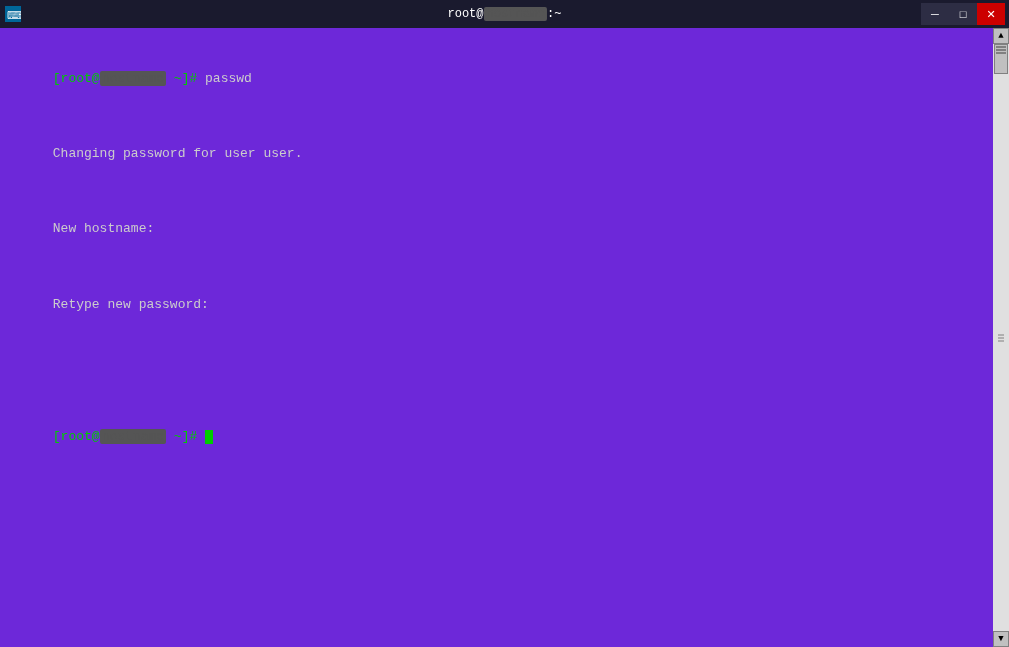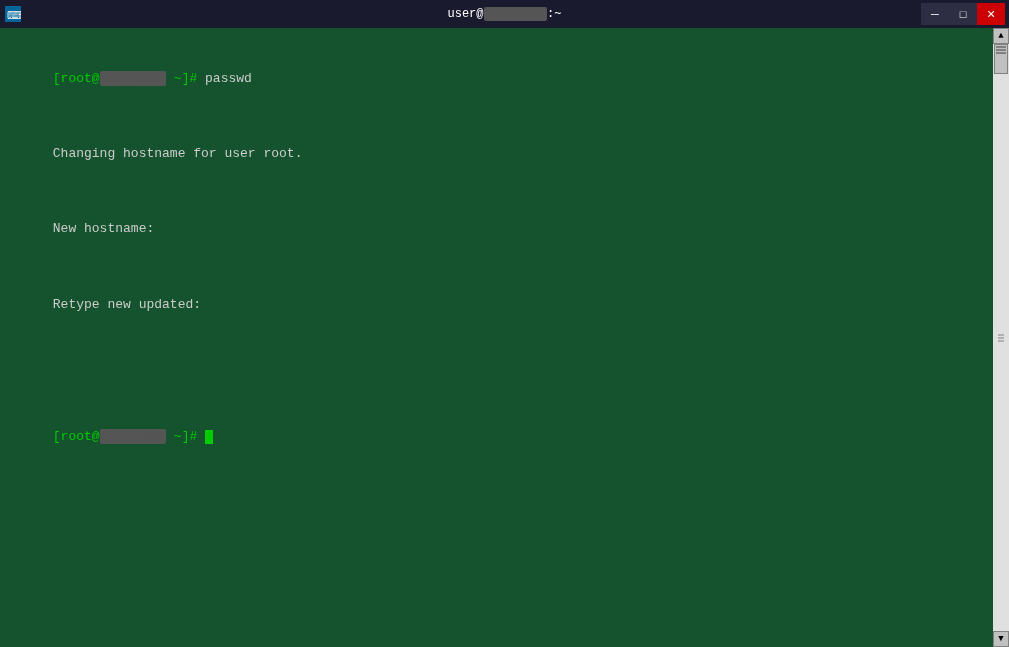--- a/index.html
+++ b/index.html
@@ -65,21 +65,21 @@
 
     
     .terminal-wrapper {
       display: flex;
       width: 100%;
       height: calc(647px - 28px);
     }
 
     .terminal-body {
       flex: 1;
-      background: #14532d;
+      background: #6d28d9;
       padding: 4px 6px;
       overflow: hidden;
       position: relative;
     }
 
     .terminal-text {
       color: #cccccc;
       font-size: 13px;
       line-height: 1.45;
       white-space: pre;
@@ -154,43 +154,43 @@
 <div class="title-bar">
   <div class="title-bar-left">
     <div class="terminal-icon">
       <svg width="16" height="16" viewBox="0 0 16 16">
         <rect width="16" height="16" fill="#006699"></rect>
         <text x="2" y="13" font-size="11" fill="white" font-family="serif">⌨</text>
       </svg>
     </div>
   </div>
   <div class="title-bar-center">
-    <span>user@</span><span style="background:#555;color:#555;border-radius:2px;padding:0 3px;">hostname</span><span>:~</span>
+    <span>root@</span><span style="background:#555;color:#555;border-radius:2px;padding:0 3px;">hostname</span><span>:~</span>
   </div>
   <div class="title-bar-buttons">
     <button class="tb-btn tb-btn-min">─</button>
     <button class="tb-btn tb-btn-max">□</button>
     <button class="tb-btn tb-btn-close">✕</button>
   </div>
 </div>
 
 <div class="terminal-wrapper">
   <div class="terminal-body">
     <div class="terminal-text">
       
       <span><span class="prompt-green">[root@<span class="hostname-blur">hostname</span> ~]# </span>passwd</span>
       <br>
       
-      <span>Changing hostname for user root.</span>
+      <span>Changing password for user user.</span>
       <br>
       
       <span>New hostname:</span>
       <br>
       
-      <span>Retype new updated:</span>
+      <span>Retype new password:</span>
       <br>
       
       <br>
       
       <span><span class="prompt-green">[root@<span class="hostname-blur">hostname</span> ~]# <span class="cursor"></span></span></span>
     </div>
   </div>
 
   <div class="scrollbar-track">
     <div class="scroll-arrow">▲</div>

